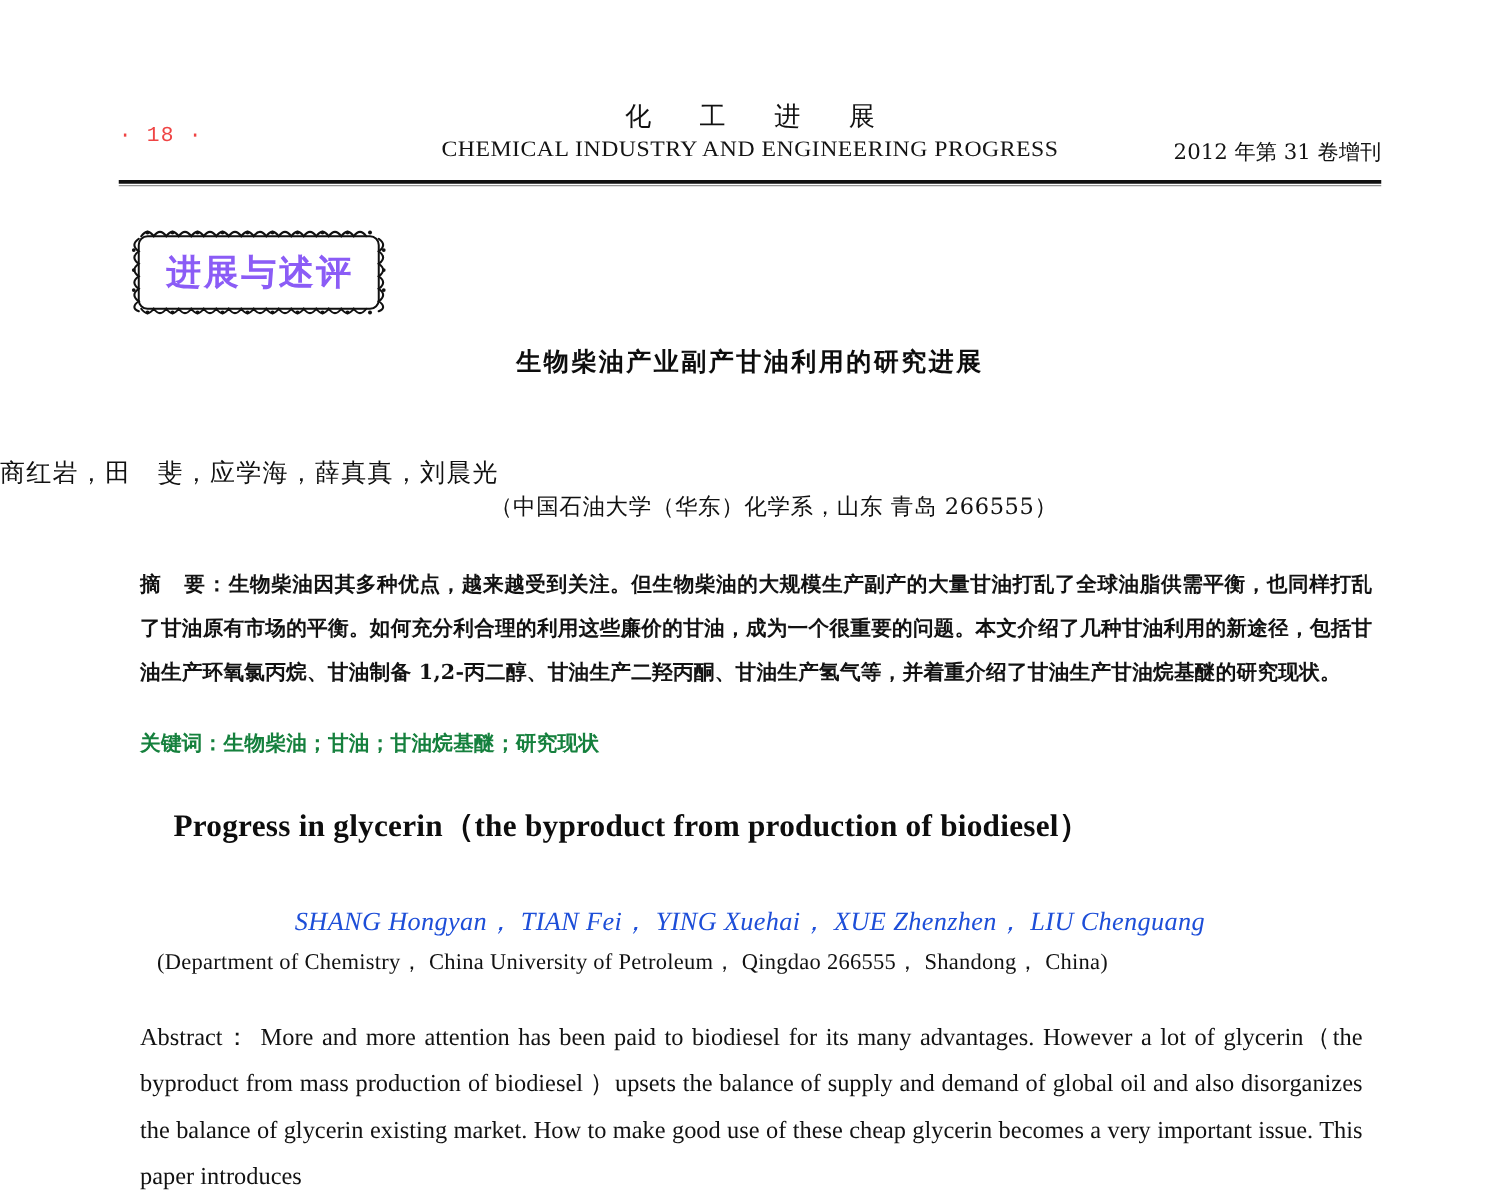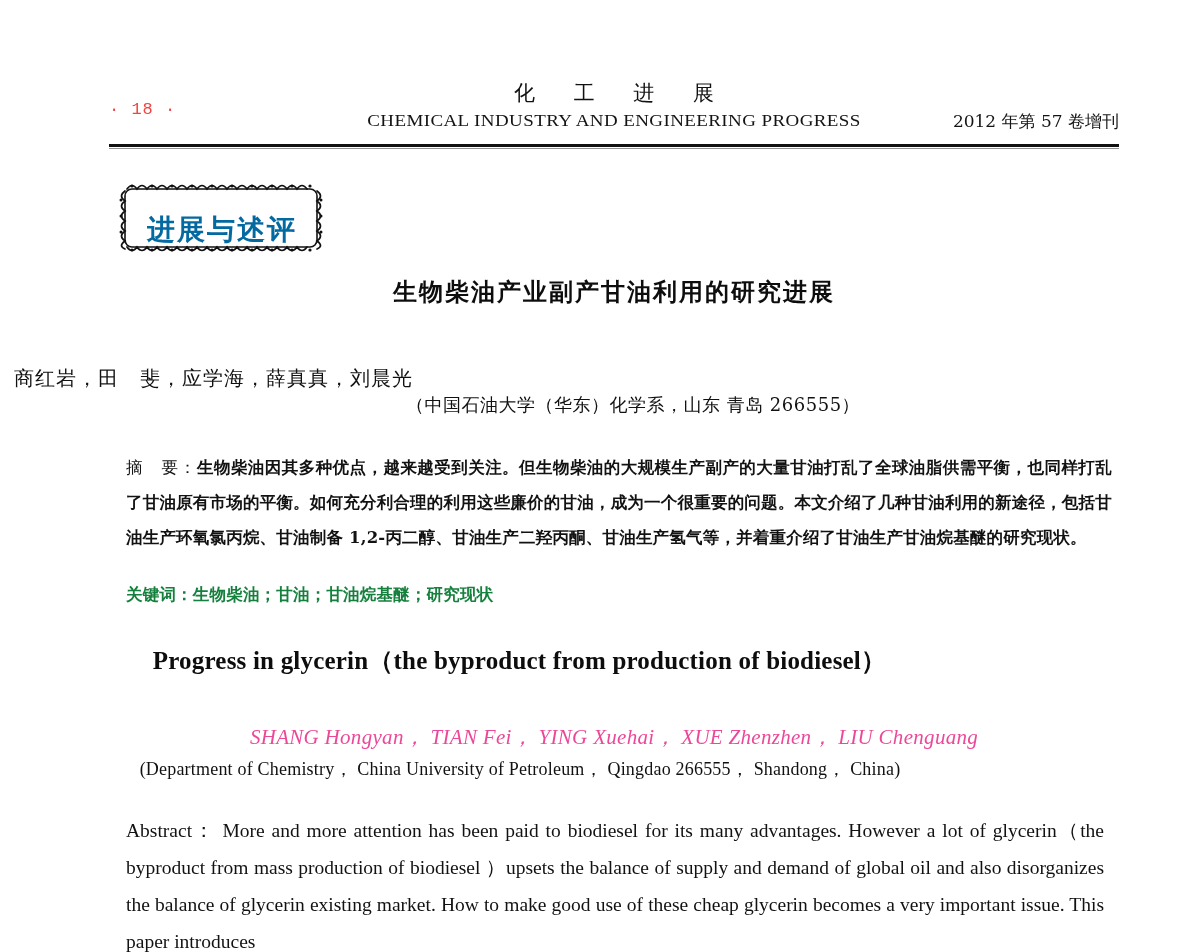--- a/index.html
+++ b/index.html
@@ -13,21 +13,20 @@
     overflow: hidden;
     font-family: "Liberation Serif", "DejaVu Serif", serif;
     color: #111111;
     position: relative;
     -webkit-font-smoothing: none;
   }
 
   .page {
     position: absolute;
     inset: 0;
-    margin-left: 14px;
   }
 
   
   .masthead {
     position: absolute;
     left: 95px;
     top: 80px;
     width: 1010px;
     height: 62px;
   }
@@ -103,45 +102,45 @@
   }
   .section-badge svg {
     position: absolute;
     inset: 0;
     width: 100%;
     height: 100%;
   }
   .section-badge .badge-label {
     position: absolute;
     left: 0;
-    top: 12px;
+    top: 0;
     width: 100%;
     height: 100%;
     display: flex;
     align-items: center;
     justify-content: center;
     font-family: "DejaVu Sans", "Liberation Sans", sans-serif;
     font-weight: bold;
     font-size: 28px;
     letter-spacing: 2px;
-    color: #0369a1;
+    color: #8b5cf6;
     padding-left: 2px;
     box-sizing: border-box;
   }
 
   
   .title-cn {
     position: absolute;
     left: 0;
     top: 276px;
     width: 1200px;
     text-align: center;
     font-family: "DejaVu Sans", "Liberation Sans", sans-serif;
     font-weight: bold;
-    font-size: 24px;
+    font-size: 20px;
     letter-spacing: 2px;
     color: #0d0d0d;
   }
 
   
   .authors-cn {
     position: absolute;
     left: 0;
     top: 365px;
     width: 1200px;
@@ -171,21 +170,21 @@
     width: 986px;
     font-family: "DejaVu Serif", "Liberation Serif", serif;
     font-size: 16.5px;
     font-weight: bold;
     line-height: 35px;
     color: #121212;
     text-align: justify;
     letter-spacing: 0.2px;
   }
   .abstract-cn .lead {
-    font-weight: normal;
+    font-weight: bold;
     letter-spacing: 1px;
   }
   .keywords-cn {
     position: absolute;
     left: 112px;
     top: 581px;
     width: 986px;
     font-family: "DejaVu Serif", "Liberation Serif", serif;
     font-size: 16.5px;
     font-weight: bold;
@@ -211,21 +210,21 @@
   
   .authors-en {
     position: absolute;
     left: 0;
     top: 723px;
     width: 1200px;
     text-align: center;
     font-family: "Liberation Serif", "DejaVu Serif", serif;
     font-style: italic;
     font-size: 21px;
-    color: #ec4899;
+    color: #1d4ed8;
     letter-spacing: 0.3px;
   }
   .affil-en {
     position: absolute;
     left: 0;
     top: 757px;
     width: 1012px;
     text-align: center;
     font-family: "Liberation Serif", "DejaVu Serif", serif;
     font-size: 18px;
@@ -252,21 +251,21 @@
 </style>
 </head>
 <body>
 
 <div class="page">
 
   <div class="masthead">
     <div class="journal-cn">化 工 进 展</div>
     <div class="journal-en">CHEMICAL INDUSTRY AND ENGINEERING PROGRESS</div>
     <div class="page-no">· 18 ·</div>
-    <div class="issue-info">2012 年第 57 卷增刊</div>
+    <div class="issue-info">2012 年第 31 卷增刊</div>
   </div>
   <div class="head-rule"></div>
   <div class="head-rule-thin"></div>
 
   <div class="section-badge">
     <svg viewBox="0 0 206 72" preserveAspectRatio="none">
       <rect x="7" y="7" width="192" height="58" rx="7" ry="7" fill="none" stroke="#111" stroke-width="1.6"></rect>
       <g fill="none" stroke="#111" stroke-width="1.7" stroke-linecap="round">
         <path d="M9 7 q5 -7 10 0 q5 -7 10 0 q5 -7 10 0 q5 -7 10 0 q5 -7 10 0 q5 -7 10 0 q5 -7 10 0 q5 -7 10 0 q5 -7 10 0 q5 -7 10 0 q5 -7 10 0 q5 -7 10 0 q5 -7 10 0 q5 -7 10 0 q5 -7 10 0 q5 -7 10 0 q5 -7 10 0 q5 -7 10 0"></path>
         <path d="M9 65 q5 7 10 0 q5 7 10 0 q5 7 10 0 q5 7 10 0 q5 7 10 0 q5 7 10 0 q5 7 10 0 q5 7 10 0 q5 7 10 0 q5 7 10 0 q5 7 10 0 q5 7 10 0 q5 7 10 0 q5 7 10 0 q5 7 10 0 q5 7 10 0 q5 7 10 0 q5 7 10 0"></path>

